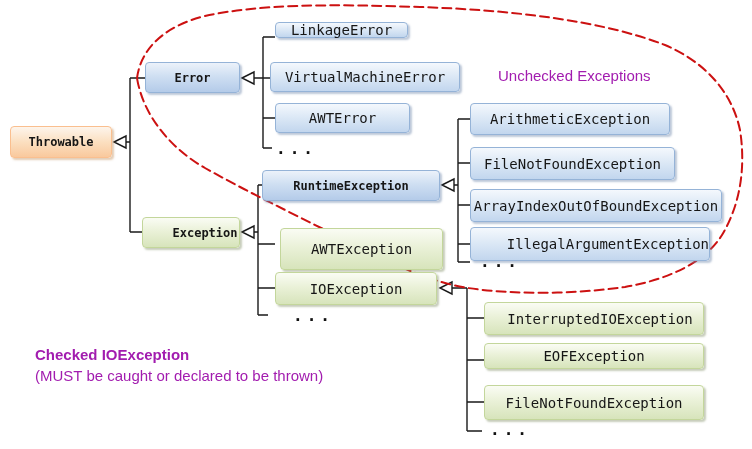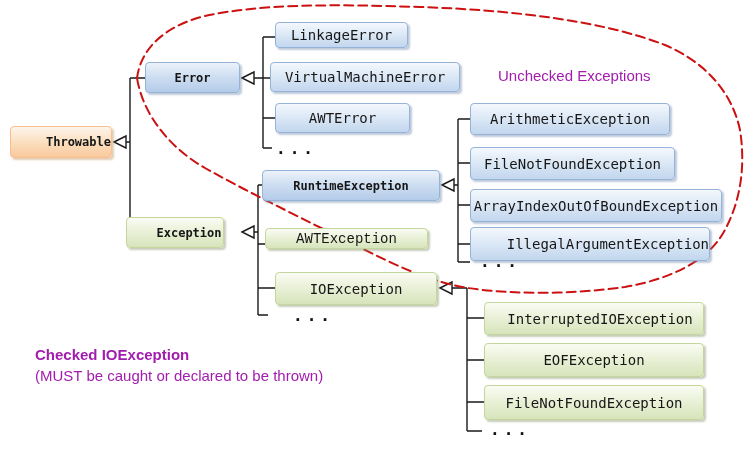--- a/index.html
+++ b/index.html
@@ -31,50 +31,49 @@
   }
   .green{
     border:1.5px solid #c3d69b;
     background:linear-gradient(to bottom,#fafcf4 0%,#eaf1d8 45%,#d7e4bb 100%);
     box-shadow:2px 2px 2px rgba(130,145,105,0.45);
   }
   .orange{
     border:1.5px solid #fabf8f;
     background:linear-gradient(to bottom,#fdf5ec 0%,#fbdfc0 50%,#f9c99d 100%);
     box-shadow:2px 2px 2px rgba(200,155,110,0.5);
-    justify-content:flex-end;
   }
   .dots{
     position:absolute;
     font-weight:bold;font-size:16px;letter-spacing:4px;color:#111;
   }
   .annotation{
     position:absolute;
     font-family:"Liberation Sans", sans-serif;
     font-size:15px;color:#a21caf;
   }
   .annotation .title{font-weight:bold;}
   #checked-label{line-height:21px;}
 
   
   #n-throwable{left:10px;top:126px;width:102px;height:32px;}
   #n-error{left:145px;top:62px;width:95px;height:31px;}
-  #n-exception{left:126px;top:217px;width:98px;height:31px;padding-left:28px;}
-  #n-linkage{left:275px;top:22px;width:133px;height:26px;}
+  #n-exception{left:142px;top:217px;width:98px;height:31px;padding-left:28px;}
+  #n-linkage{left:275px;top:22px;width:133px;height:16px;}
   #n-vm{left:270px;top:62px;width:190px;height:30px;}
   #n-awterror{left:275px;top:103px;width:135px;height:30px;}
   #n-rte{left:262px;top:170px;width:178px;height:31px;}
-  #n-awtex{left:265px;top:228px;width:163px;height:21px;font-family:Liberation Mono, monospace;}
+  #n-awtex{left:280px;top:228px;width:163px;height:42px;}
   #n-ioex{left:275px;top:272px;width:162px;height:33px;}
   #n-arith{left:470px;top:103px;width:200px;height:32px;}
   #n-np{left:470px;top:147px;width:205px;height:33px;}
   #n-aioob{left:470px;top:189px;width:252px;height:33px;}
   #n-iae{left:470px;top:227px;width:240px;height:34px;justify-content:flex-end;}
   #n-iioe{left:484px;top:302px;width:220px;height:33px;padding-left:12px;}
-  #n-eof{left:484px;top:343px;width:220px;height:34px;}
+  #n-eof{left:484px;top:343px;width:220px;height:26px;}
   #n-fnf{left:484px;top:385px;width:220px;height:35px;}
 
   #dots-error{left:276px;top:139px;}
   #dots-exception{left:293px;top:306px;}
   #dots-runtime{left:480px;top:252px;}
   #dots-io{left:490px;top:420px;}
 
   #unchecked-label{left:498px;top:67px;}
   #checked-label{left:35px;top:344px;}
 </style>

